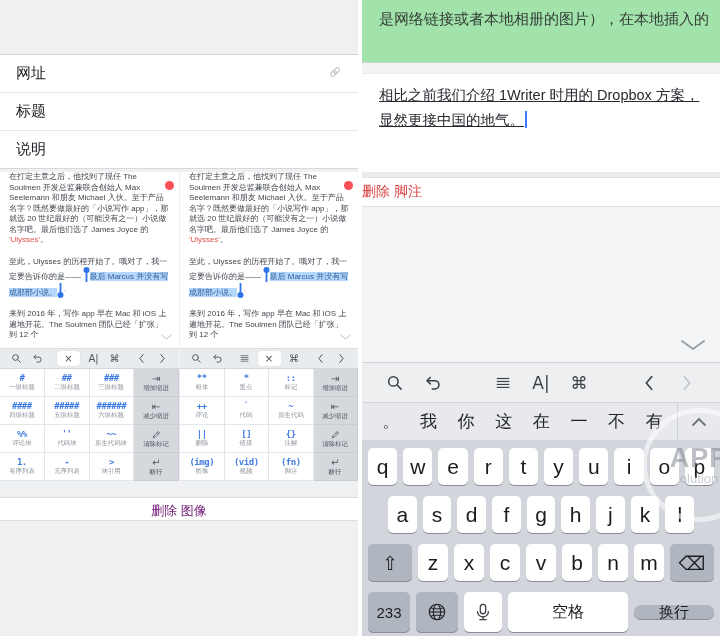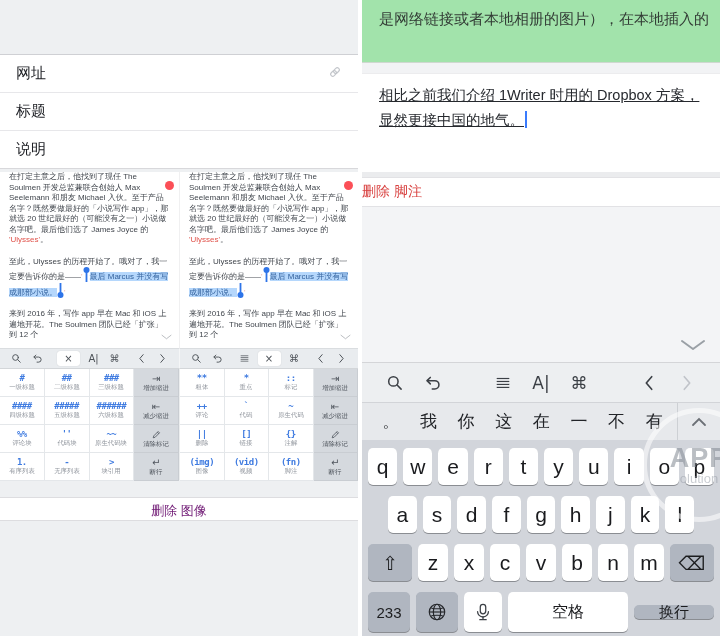--- a/index.html
+++ b/index.html
@@ -102,21 +102,21 @@
        justify-content:center;font-size:21px;color:#1a1b1e;}
   .key.letter{flex:1;margin:0 3px;}
   .krow3 .inner{flex:1;display:flex;}
   .key.spec{background:#b0b6c0;color:#1c1d1f;}
   .wkey{width:44px;margin:0 3px;font-size:19px;}
   .k123{width:42px;margin:0 3px;font-size:15px;}
   .kglobe{width:42px;margin:0 3px;}
   .kglobe svg,.kmic svg{width:20px;height:20px;}
   .kmic{width:38px;margin:0 3px;background:#fff;}
   .kspace{flex:1;margin:0 3px;font-size:16px;}
-  .kreturn{width:80px;margin:13px 3px;font-size:15px;}
+  .kreturn{width:80px;margin:13px 3px;font-size:15px;border-radius:18px;}
   .wm{position:absolute;left:642px;top:408px;width:104px;height:104px;border:5px solid rgba(255,255,255,.55);
       border-radius:50%;z-index:6;display:flex;flex-direction:column;align-items:center;
       justify-content:center;pointer-events:none;}
   .wm .wm1{font-size:27px;font-weight:800;color:rgba(130,136,146,.55);letter-spacing:1px;line-height:26px;}
   .wm .wm2{font-size:13px;color:rgba(150,156,166,.5);margin-top:0;}
   .txtic{font-family:"DejaVu Sans","Liberation Sans",sans-serif;}
 </style>
 </head>
 <body>
 

